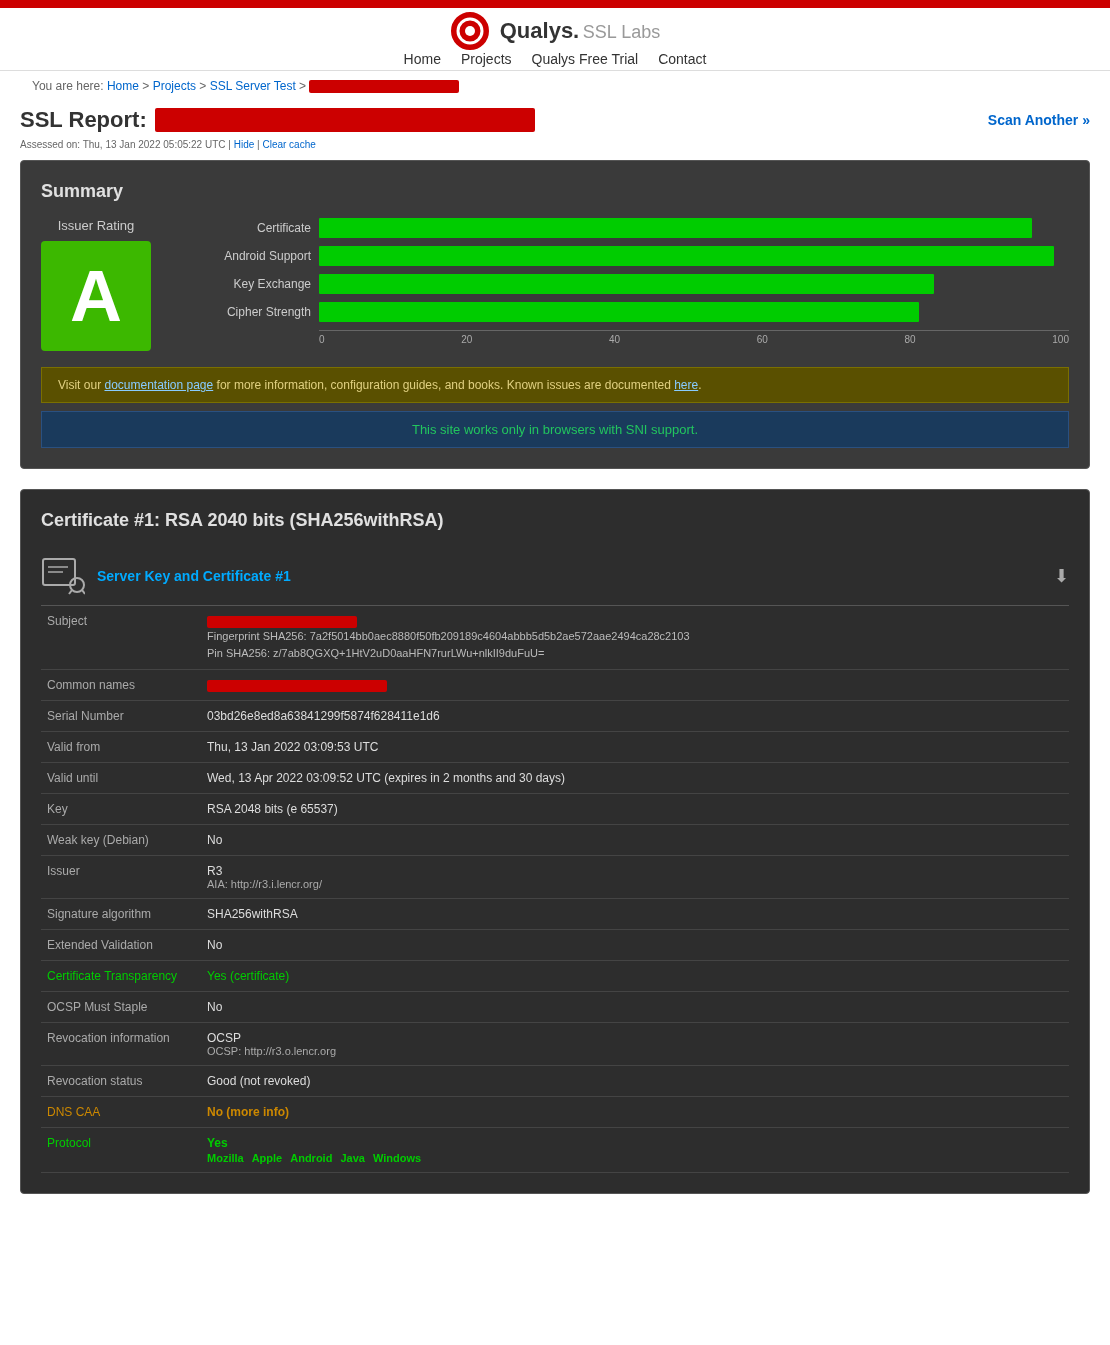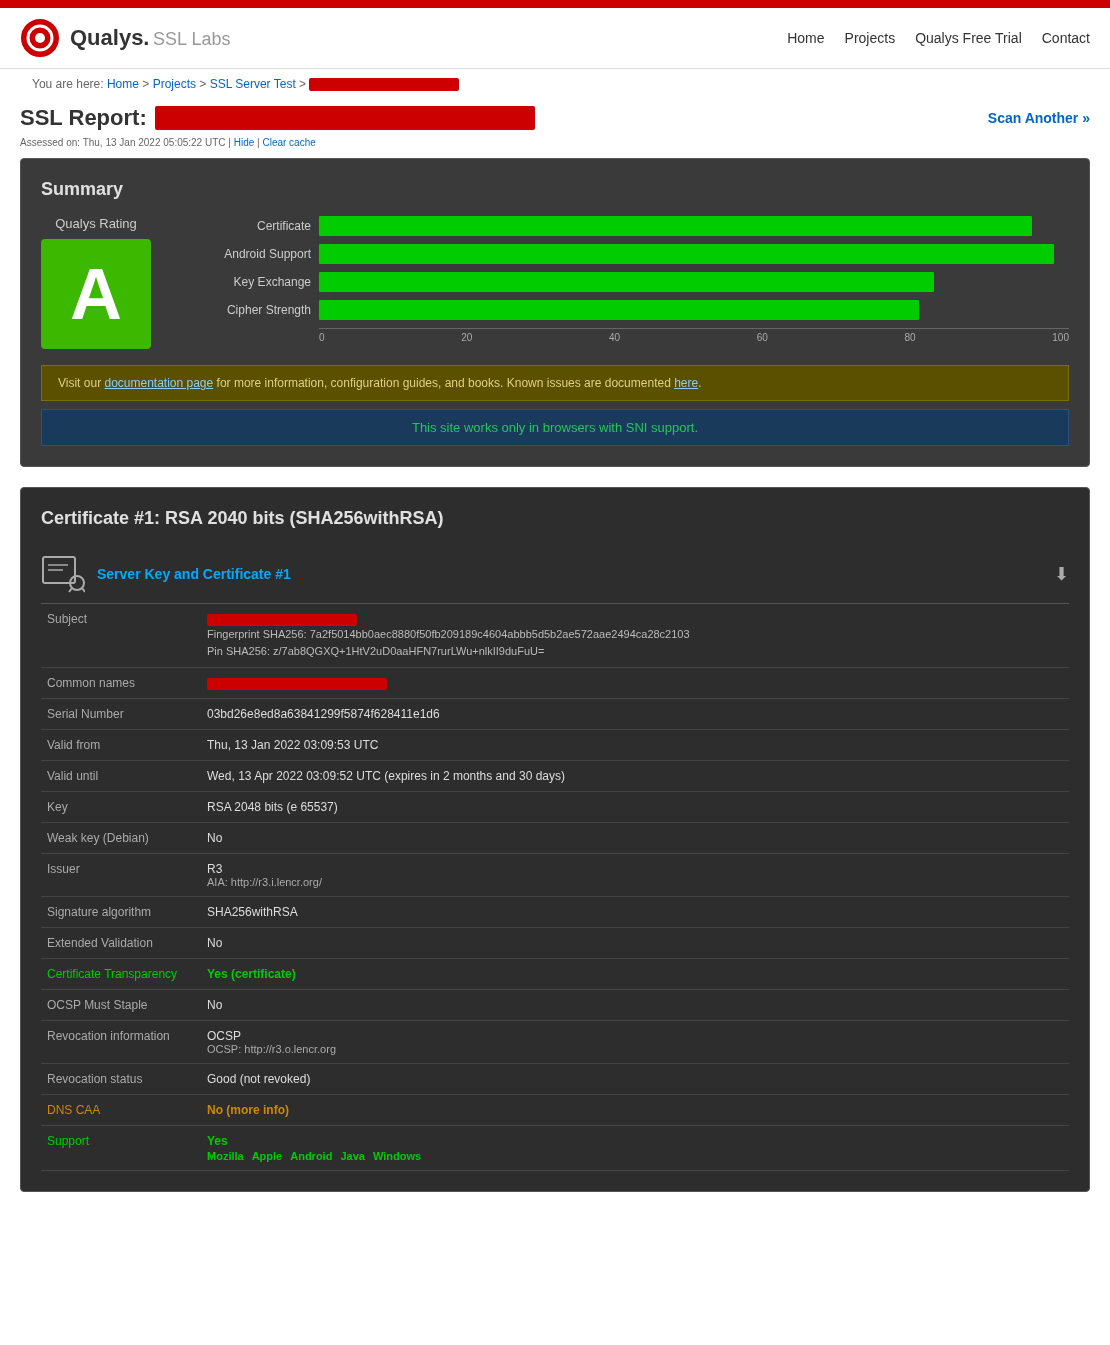--- a/index.html
+++ b/index.html
@@ -2,21 +2,21 @@
 <html><head>
   <meta charset="utf-8">
   <style>
     * { box-sizing: border-box; margin: 0; padding: 0; }
     body { font-family: Arial, sans-serif; font-size: 13px; background: #fff; color: #333; }
 
     
     .top-bar { background: #cc0000; height: 8px; width: 100%; }
 
     
-    .header { display: flex; align-items: center; justify-content: space-between; padding: 10px 20px; background: #fff; border-bottom: 1px solid #ddd; }
+    .header { display: flex; align-items: center; justify-content: space-between; padding: 3px 20px; background: #fff; border-bottom: 1px solid #ddd; flex-direction: column; }
     .logo-area { display: flex; align-items: center; gap: 10px; }
     .logo-icon { width: 40px; height: 40px; }
     .nav { display: flex; gap: 20px; }
     .nav a { text-decoration: none; color: #333; font-size: 14px; }
 
     
     .breadcrumb { padding: 8px 32px; font-size: 12px; color: #666; background: #fff; }
     .breadcrumb a { color: #0066cc; text-decoration: none; }
     .breadcrumb-redacted { display: inline-block; background: #cc0000; color: #cc0000; width: 150px; height: 13px; vertical-align: middle; border-radius: 2px; }
 
@@ -65,21 +65,21 @@
 
     
     .details-table { width: 100%; border-collapse: collapse; }
     .details-table tr { border-bottom: 1px solid #444; }
     .details-table td { padding: 8px 6px; vertical-align: top; font-size: 12px; color: #ccc; }
     .details-table td:first-child { width: 160px; color: #aaa; font-weight: normal; }
     .details-table td:last-child { color: #ddd; }
 
     
     .cert-transparency-label { color: #00cc00 !important; font-weight: bold; }
-    .cert-transparency-value { color: #00cc00 !important; font-weight: bold; }
+    .cert-transparency-value { color: #00cc00 !important; font-weight: normal; }
     .dns-caa-label { color: #cc8800 !important; font-weight: bold; }
     .dns-caa-value { color: #cc8800 !important; font-weight: bold; }
     .trusted-label { color: #00cc00 !important; font-weight: bold; }
     .trusted-value { color: #00cc00 !important; font-weight: bold; }
     .more-info-link { color: #cc8800; text-decoration: none; }
 
     
     .platform-tags { display: flex; gap: 8px; margin-top: 2px; flex-wrap: wrap; }
     .platform-tag { color: #00cc00; font-size: 11px; font-weight: bold; }
 
@@ -149,21 +149,21 @@
 </div>
 
 <div class="main-content">
 
   <div class="summary-box">
     <div class="summary-title">Summary</div>
 
     <div class="rating-area">
 
       <div class="overall-rating">
-        <div class="overall-label">Qualys Rating</div>
+        <div class="overall-label">Issuer Rating</div>
         <div class="grade-box">
           <span class="grade-letter">A</span>
         </div>
       </div>
 
       <div class="chart-wrapper">
 
         <div class="chart-row">
           <div class="chart-label">Certificate</div>
           <div class="chart-bar-container">
@@ -315,21 +315,21 @@
         </tr>
 
         <tr>
           <td class="dns-caa-label">DNS CAA</td>
           <td class="dns-caa-value">
             No (<a href="#" class="more-info-link">more info</a>)
           </td>
         </tr>
 
         <tr>
-          <td class="trusted-label">Support</td>
+          <td class="trusted-label">Protocol</td>
           <td class="trusted-value">
             <div>Yes</div>
             <div class="platform-tags">
               <span class="platform-tag">Mozilla</span>
               <span class="platform-tag">Apple</span>
               <span class="platform-tag">Android</span>
               <span class="platform-tag">Java</span>
               <span class="platform-tag">Windows</span>
             </div>
           </td>

